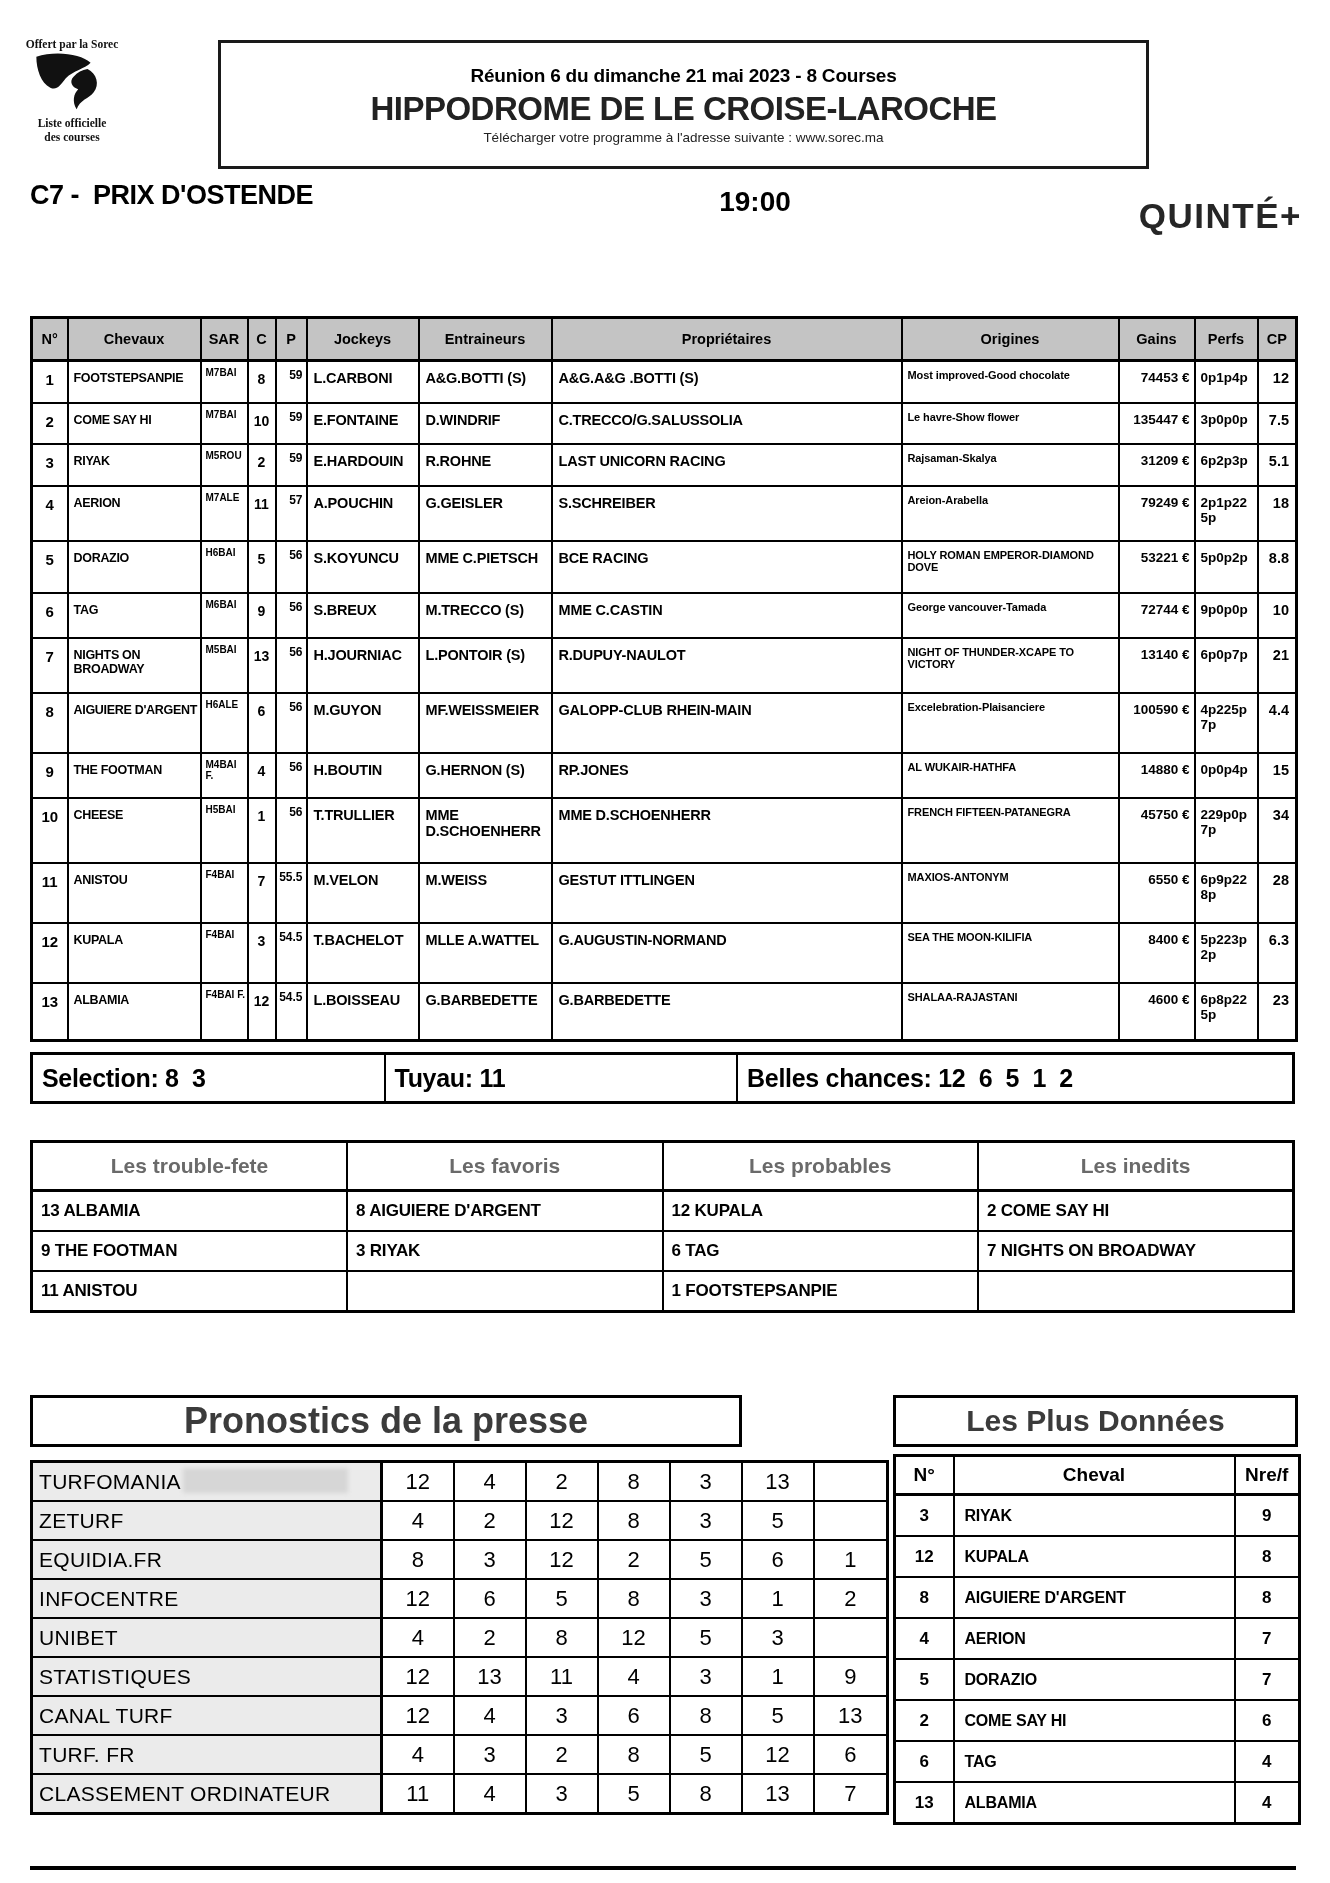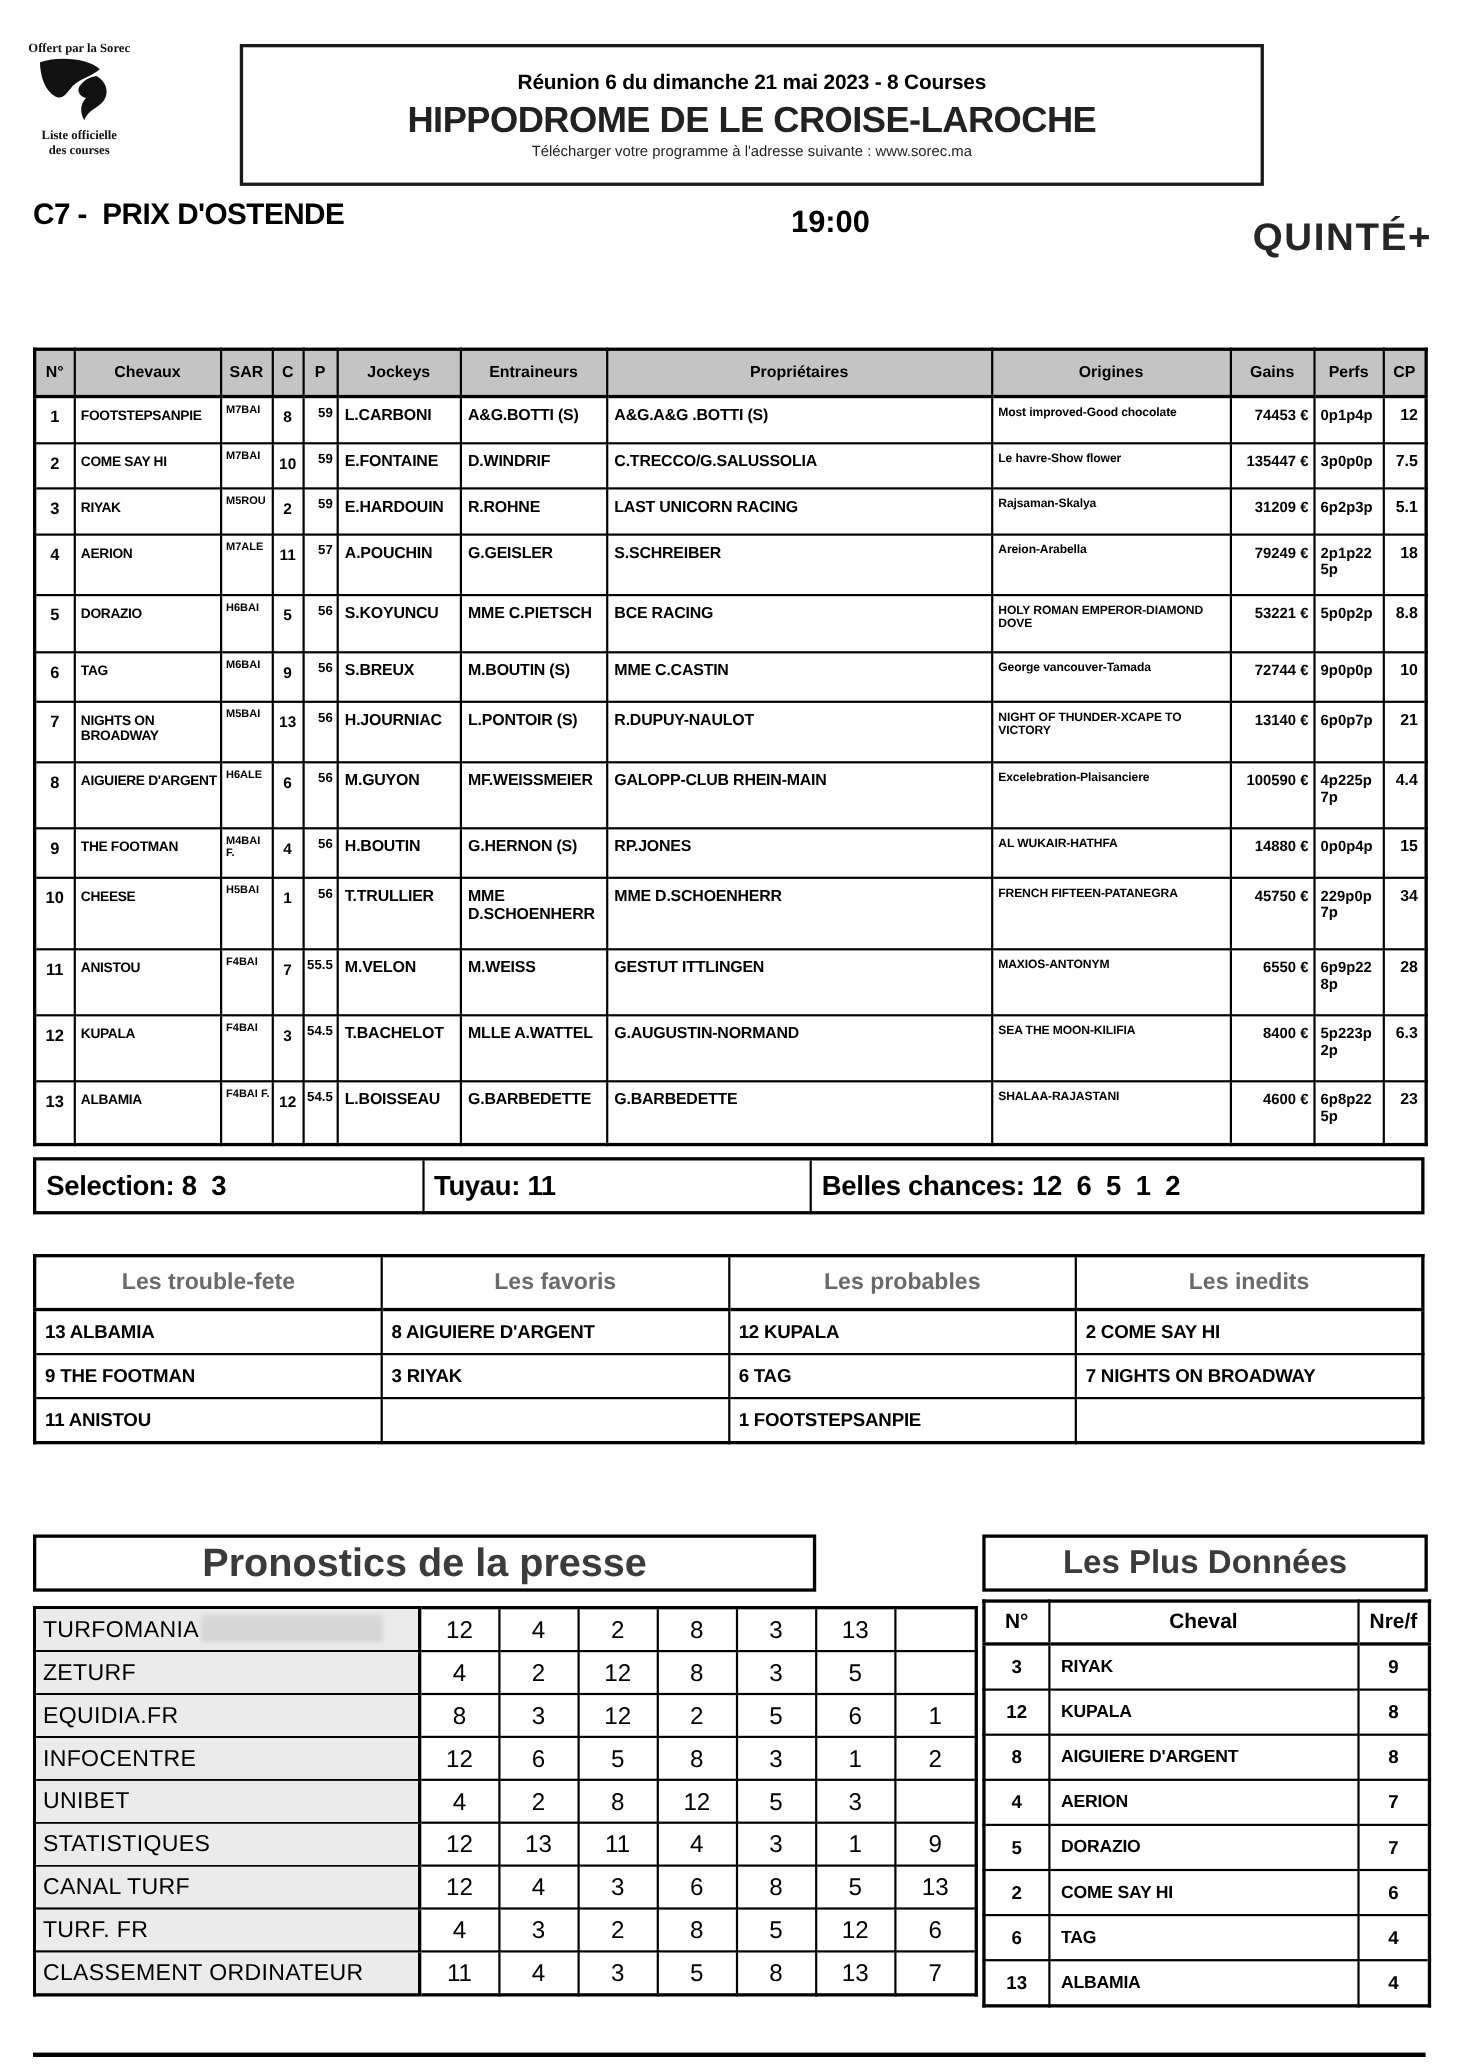--- a/index.html
+++ b/index.html
@@ -211,21 +211,21 @@
           <td class="perf">5p0p2p</td>
           <td class="cpv">8.8</td>
         </tr>
     <tr style="height:45px">
           <td class="n">6</td>
           <td class="chev">TAG</td>
           <td class="sar">M6BAI</td>
           <td class="cc">9</td>
           <td class="pp">56</td>
           <td class="jock">S.BREUX</td>
-          <td class="ent">M.BOUTIN (S)</td>
+          <td class="ent">M.TRECCO (S)</td>
           <td class="prop">MME C.CASTIN</td>
           <td class="orig">George vancouver-Tamada</td>
           <td class="gain">72744 €</td>
           <td class="perf">9p0p0p</td>
           <td class="cpv">10</td>
         </tr>
     <tr style="height:55px">
           <td class="n">7</td>
           <td class="chev">NIGHTS ON BROADWAY</td>
           <td class="sar">M5BAI</td>

